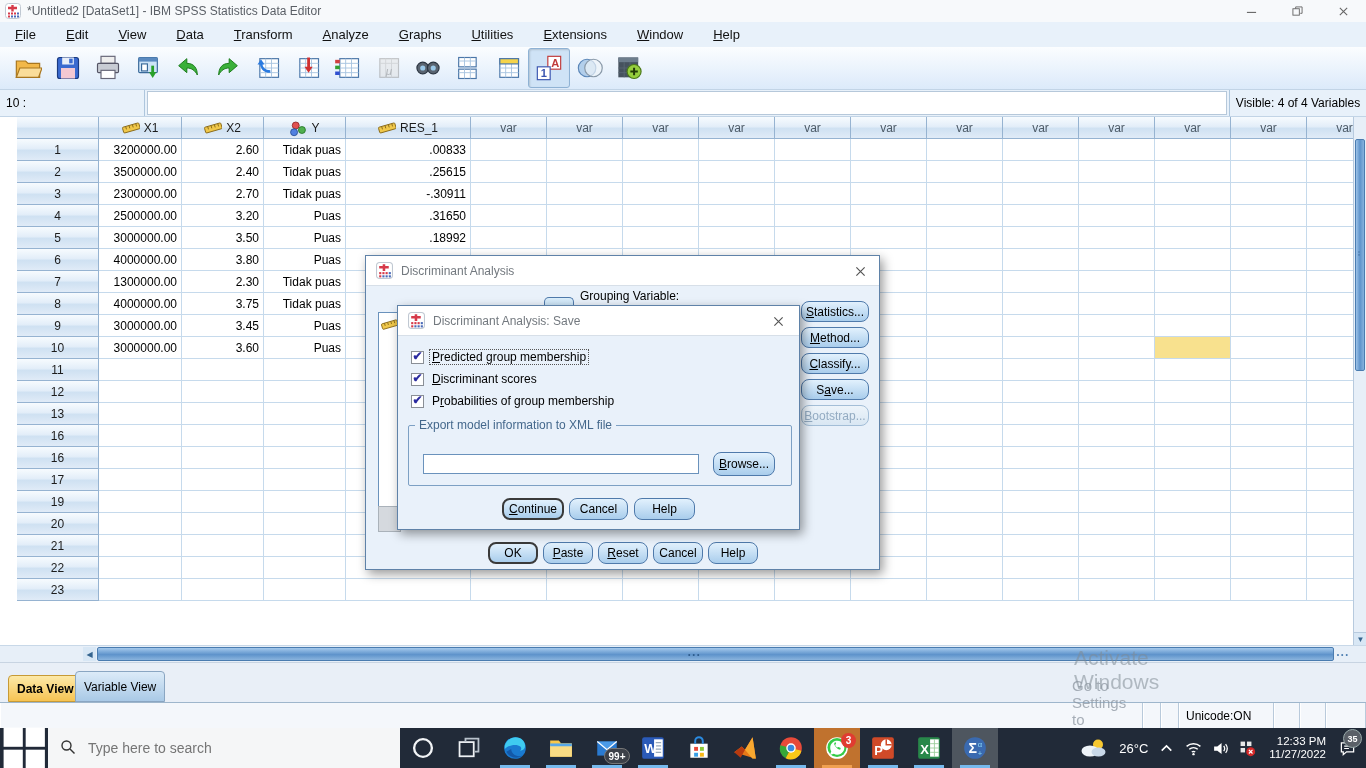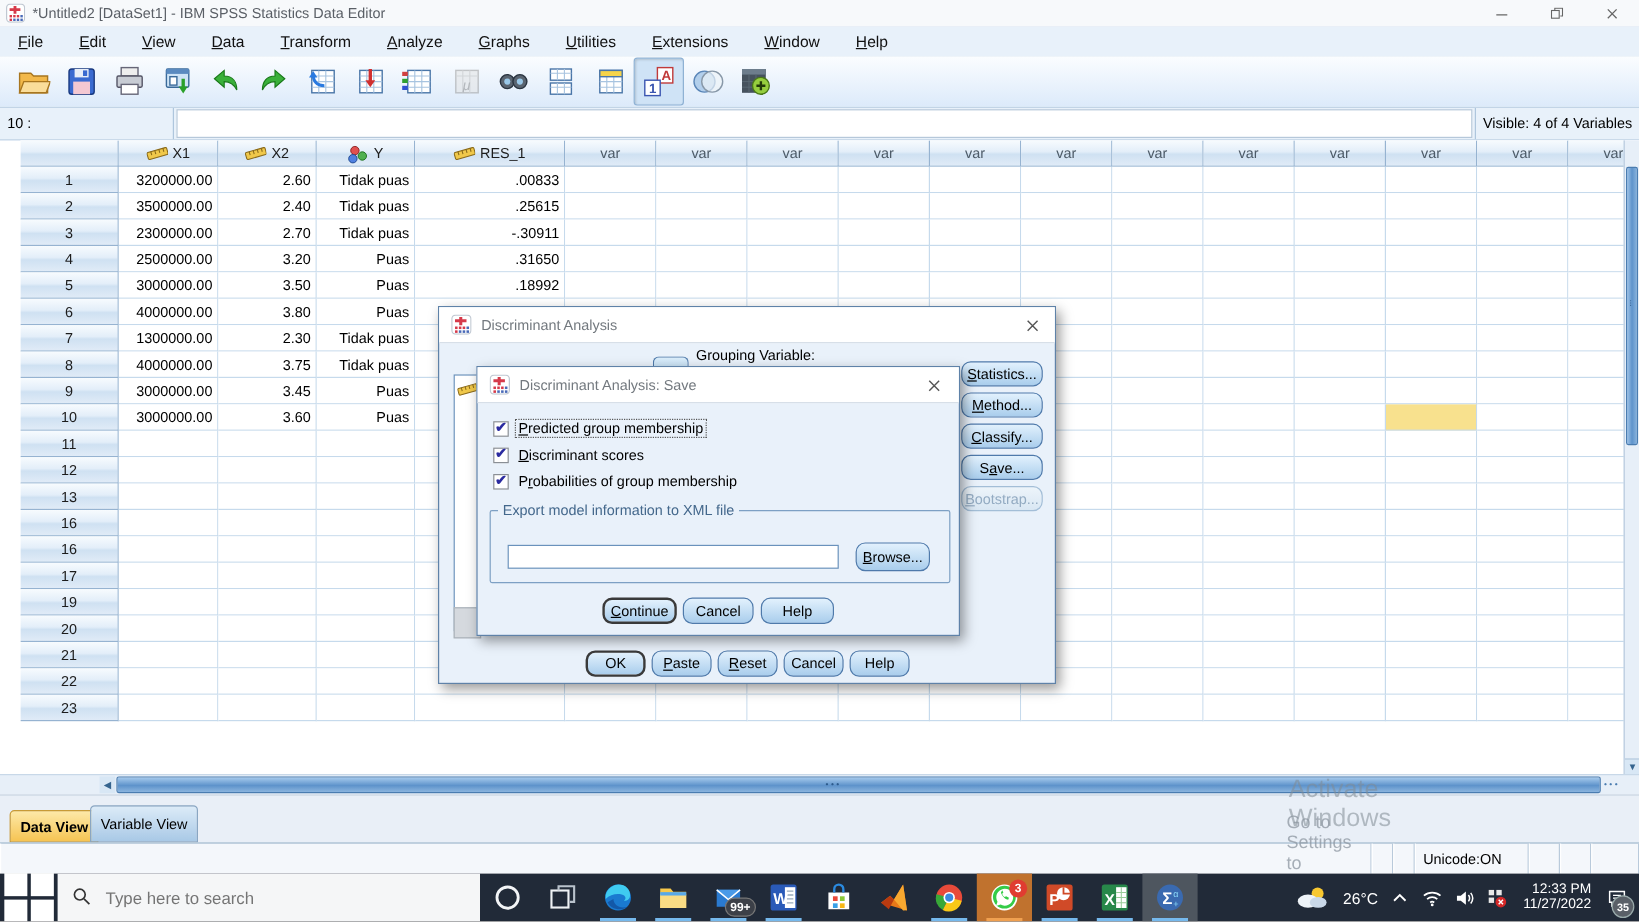--- a/index.html
+++ b/index.html
@@ -1093,18 +1093,18 @@
         </div>
       <div id="clock-block">
         <div>12:33 PM</div>
         <div>11/27/2022</div>
       </div>
       <div class="tray-item" id="notif-slot" style="position:relative;padding-right:10px;">
           <svg viewBox="0 0 18 18">
             <path d="M2.5 3h13v9.5H8l-3.5 3v-3h-2z" fill="none" stroke="#fff" stroke-width="1.3"></path>
             <path d="M5.5 6.5h7M5.5 9h5" stroke="#fff" stroke-width="1.1"></path>
           </svg>
-          <span class="badge" style="right: 4px; bottom: 3px; width: 17px; height: 17px; background: rgb(90, 96, 104); border: 1px solid rgb(153, 170, 170); font-size: 9px;">35</span>
+          <span class="badge" style="right: 4px; bottom: 20px; width: 17px; height: 17px; background: rgb(90, 96, 104); border: 1px solid rgb(153, 170, 170); font-size: 9px;">35</span>
         </div>
     </div>
   </div>
 
 </div>
 
 </body></html>

